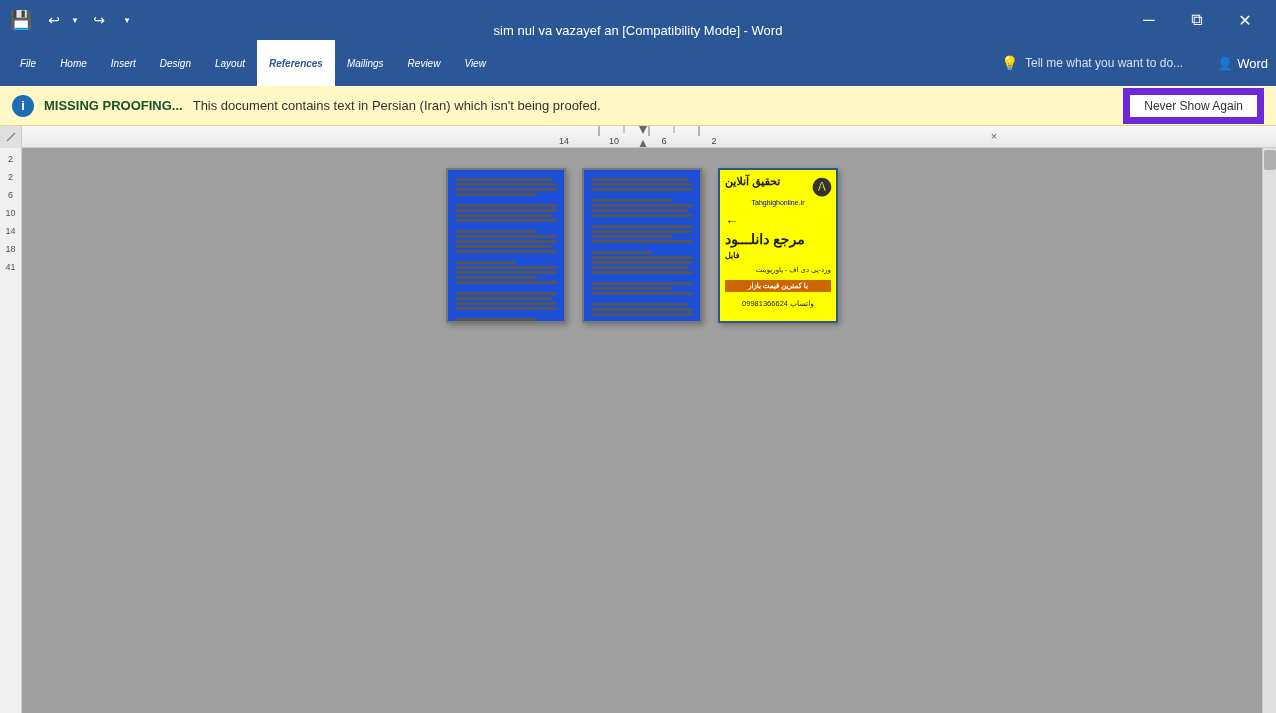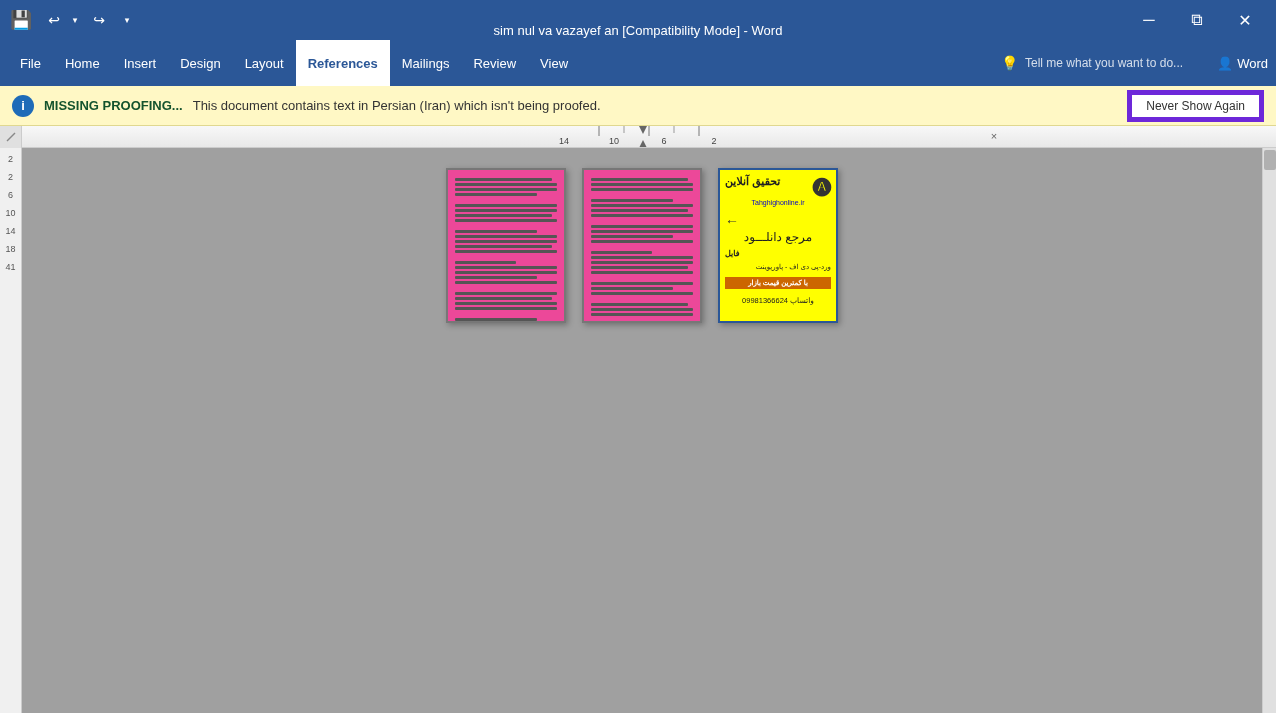--- a/index.html
+++ b/index.html
@@ -71,24 +71,25 @@
       background: #2b5797;
       display: flex;
       align-items: stretch;
       padding: 0 8px;
       gap: 0;
     }
     .ribbon-tab {
       padding: 0 12px;
       display: flex; align-items: center;
       color: white;
-      font-size: 13px;
+      font-size: 10px;
       cursor: pointer;
       position: relative;
       white-space: nowrap;
+      font-style: italic;
     }
     .ribbon-tab.active {
       background: white;
       color: #2b5797;
       font-weight: 600;
     }
     .ribbon-search {
       margin-left: auto;
       display: flex; align-items: center;
       gap: 6px;
@@ -138,21 +139,21 @@
       font-size: 13px;
       color: #14532d;
     }
     .notif-text {
       font-size: 13px;
       color: #333;
     }
     .never-show-btn {
       margin-left: auto;
       padding: 4px 14px;
-      border: 5px solid #6d28d9;
+      border: 7px solid #6d28d9;
       background: white;
       font-size: 12px;
       cursor: pointer;
       color: #333;
     }
 
     
     .ruler-row {
       height: 22px;
       background: #f0f0f0;
@@ -215,21 +216,21 @@
       overflow: auto;
       display: flex;
       justify-content: center;
       padding: 20px;
       gap: 16px;
       align-items: flex-start;
     }
 
     
     .page-thumb {
-      background: #ec4899;
+      background: #1d4ed8;
       border: 2px solid #777;
       width: 120px;
       height: 155px;
       position: relative;
       box-shadow: 2px 2px 6px rgba(0,0,0,0.3);
       overflow: hidden;
       flex-shrink: 0;
     }
     .page-thumb.selected {
       border: 2px solid #2b5797;
@@ -473,21 +474,21 @@
         <div style="display:flex; justify-content:space-between; align-items:flex-start;">
           <div>
             <div class="ad-title" style="font-size:11px; font-weight:bold; color:#222;">تحقیق آنلاین</div>
           </div>
           <div style="font-size:18px; color:#333; font-weight:bold;">🅐</div>
         </div>
         <div class="ad-url" style="font-size:7px; color:#0000cc; direction:ltr;">Tahghighonline.ir</div>
         <div style="display:flex; align-items:center; gap:3px; margin-top:2px;">
           <span style="font-size:14px; color:#333;">←</span>
         </div>
-        <div class="ad-body" style="font-size:12px; color:#222; direction:rtl; text-align:center; font-weight:normal;">مرجع دانلـــود</div>
+        <div class="ad-body" style="font-size:14px; color:#222; direction:rtl; text-align:left; font-weight:bold;">مرجع دانلـــود</div>
         <div class="ad-body" style="font-size:8px; color:#222; direction:rtl; text-align:left; font-weight:bold;">فایل</div>
         <div class="ad-body" style="font-size:7px; color:#222; direction:rtl; text-align:right;">ورد-پی دی اف - پاورپوینت</div>
         <div class="ad-price-box" style="background:#cc6600; color:white; font-size:7px; padding:2px 4px; text-align:center; font-weight:bold; direction:rtl; margin-top:3px;">با کمترین قیمت بازار</div>
         <div class="ad-phone" style="font-size:7.5px; font-weight:normal; color:#222; text-align:center; margin-top:4px; direction:ltr;">09981366624 واتساپ</div>
       </div>
     </div>
 
   </div>
 
   <div class="scrollbar-v">

